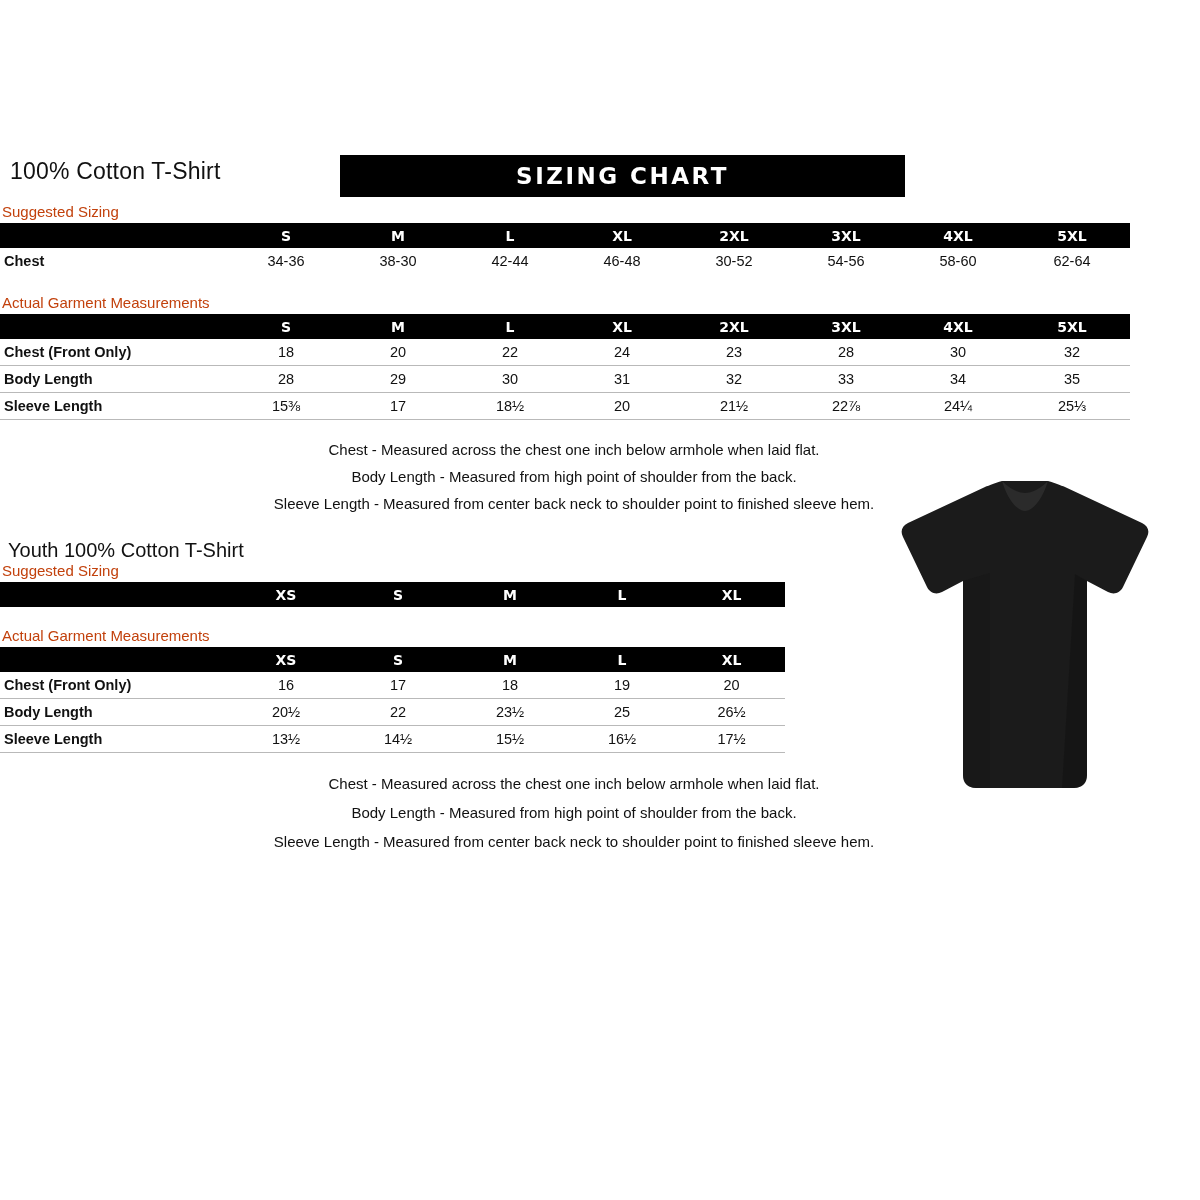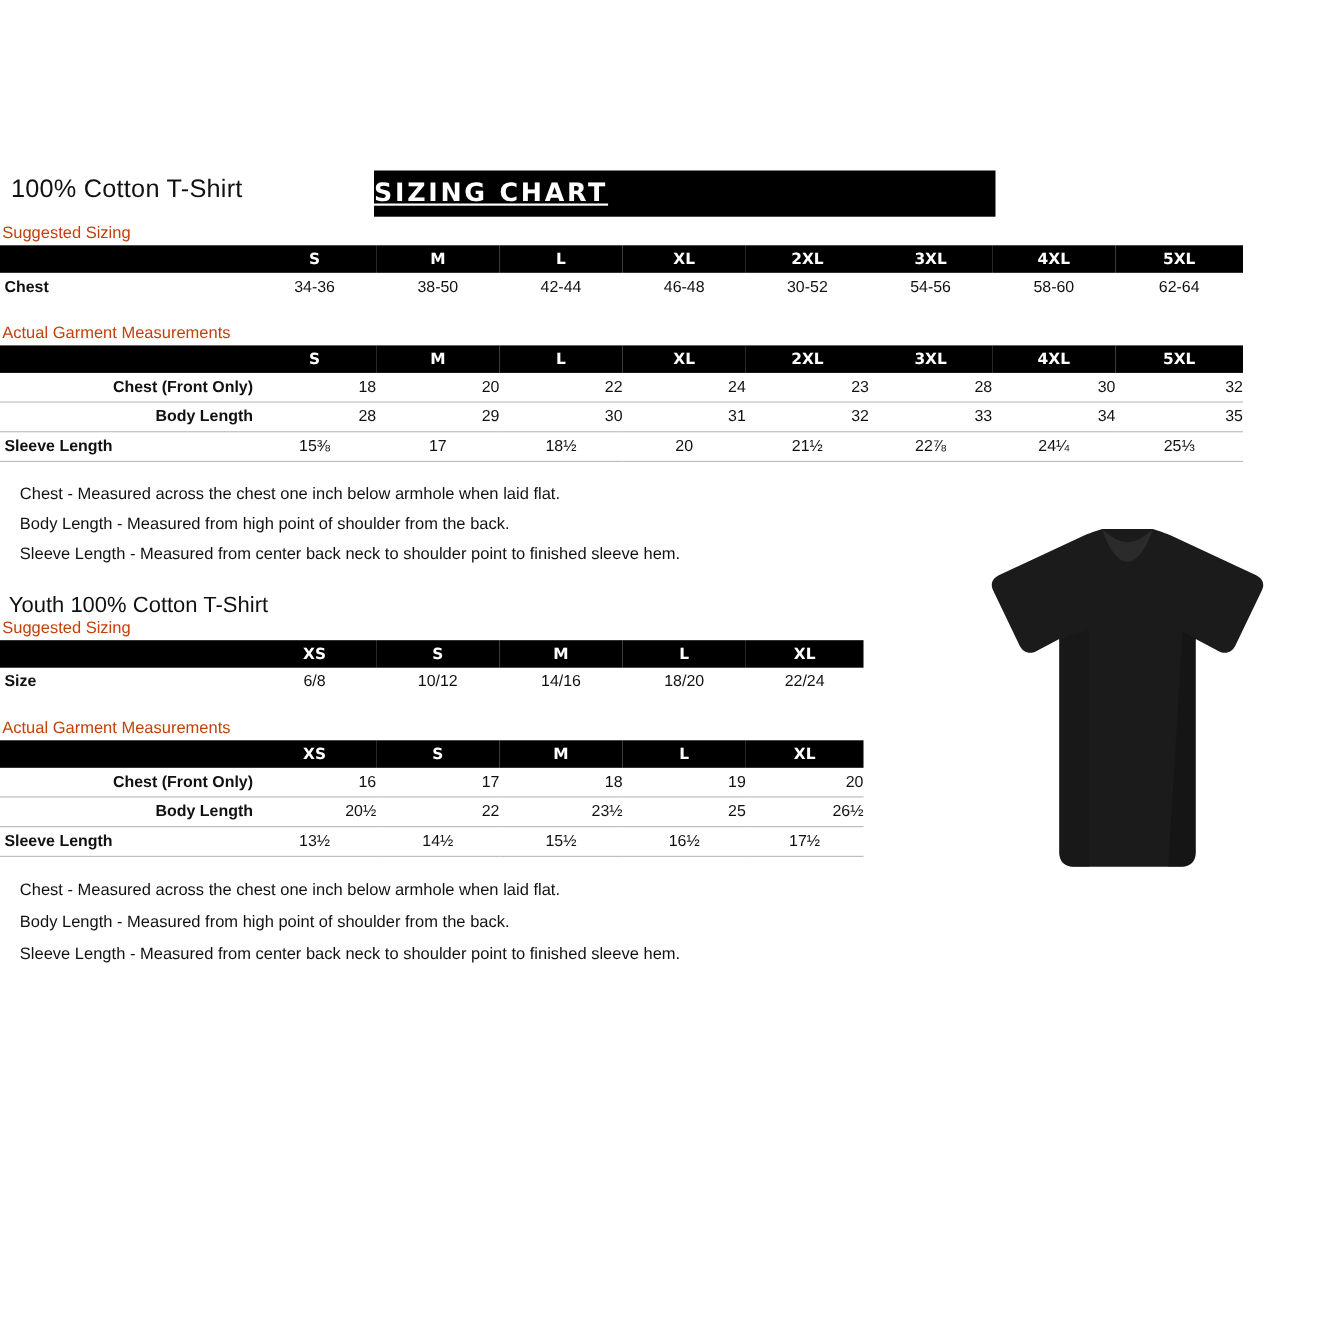--- a/index.html
+++ b/index.html
@@ -47,27 +47,27 @@
   .sizing-banner {
     position: absolute;
     left: 340px;
     top: 0px;
     width: 565px;
     height: 42px;
     background: #000;
   }
   .sizing-banner span {
     display: block;
+    text-align: center;
     color: #fff;
     font-size: 23px;
     font-weight: 700;
     letter-spacing: 2.5px;
     line-height: 42px;
     font-family: "DejaVu Sans", sans-serif;
-    text-decoration: underline;
   }
 
   .section-label {
     margin-left: 2px;
     font-size: 15px;
     color: #c2410c;
     font-weight: 400;
   }
 
   
@@ -102,35 +102,35 @@
     color: #111;
   }
   .data-row td.rowlabel {
     text-align: left;
     padding-left: 4px;
     font-weight: 700;
     font-size: 14.5px;
   }
   .data-row.sep td {
     border-bottom: 1px solid #b9b9b9;
-    text-align: right;
   }
   .data-row.lastsep td {
     border-bottom: 1px solid #b9b9b9;
   }
 
   
   .tbl-adult-suggested { width: 1130px; }
   .tbl-adult-actual { width: 1130px; }
   .tbl-youth-suggested { width: 785px; }
   .tbl-youth-actual { width: 785px; }
 
   .notes {
     margin-top: 16px;
     margin-left: 18px;
+    text-align: center;
   }
   .notes div {
     font-size: 15px;
     line-height: 27px;
     color: #111;
   }
   .notes.youth-notes div {
     font-size: 15px;
     line-height: 29px;
   }
@@ -189,21 +189,21 @@
         <td>L</td>
         <td>XL</td>
         <td>2XL</td>
         <td>3XL</td>
         <td>4XL</td>
         <td>5XL</td>
       </tr>
       <tr class="data-row">
         <td class="rowlabel">Chest</td>
         <td>34-36</td>
-        <td>38-50</td>
+        <td>38-30</td>
         <td>42-44</td>
         <td>46-48</td>
         <td>30-52</td>
         <td>54-56</td>
         <td>58-60</td>
         <td>62-64</td>
       </tr>
     </tbody>
       </table>
 
@@ -291,28 +291,20 @@
           <col style="width:107px">
       </colgroup>
       <tbody>
           <tr class="hdr-row">
         <td class="rowlabel"></td>
         <td>XS</td>
         <td>S</td>
         <td>M</td>
         <td>L</td>
         <td>XL</td>
-      </tr>
-      <tr class="data-row">
-        <td class="rowlabel">Size</td>
-        <td>6/8</td>
-        <td>10/12</td>
-        <td>14/16</td>
-        <td>18/20</td>
-        <td>22/24</td>
       </tr>
     </tbody>
       </table>
 
     <div class="spacer-md"></div>
 
     <div class="section-label">Actual Garment Measurements</div>
 
     <table class="size-table tbl-youth-actual">
       <colgroup>

